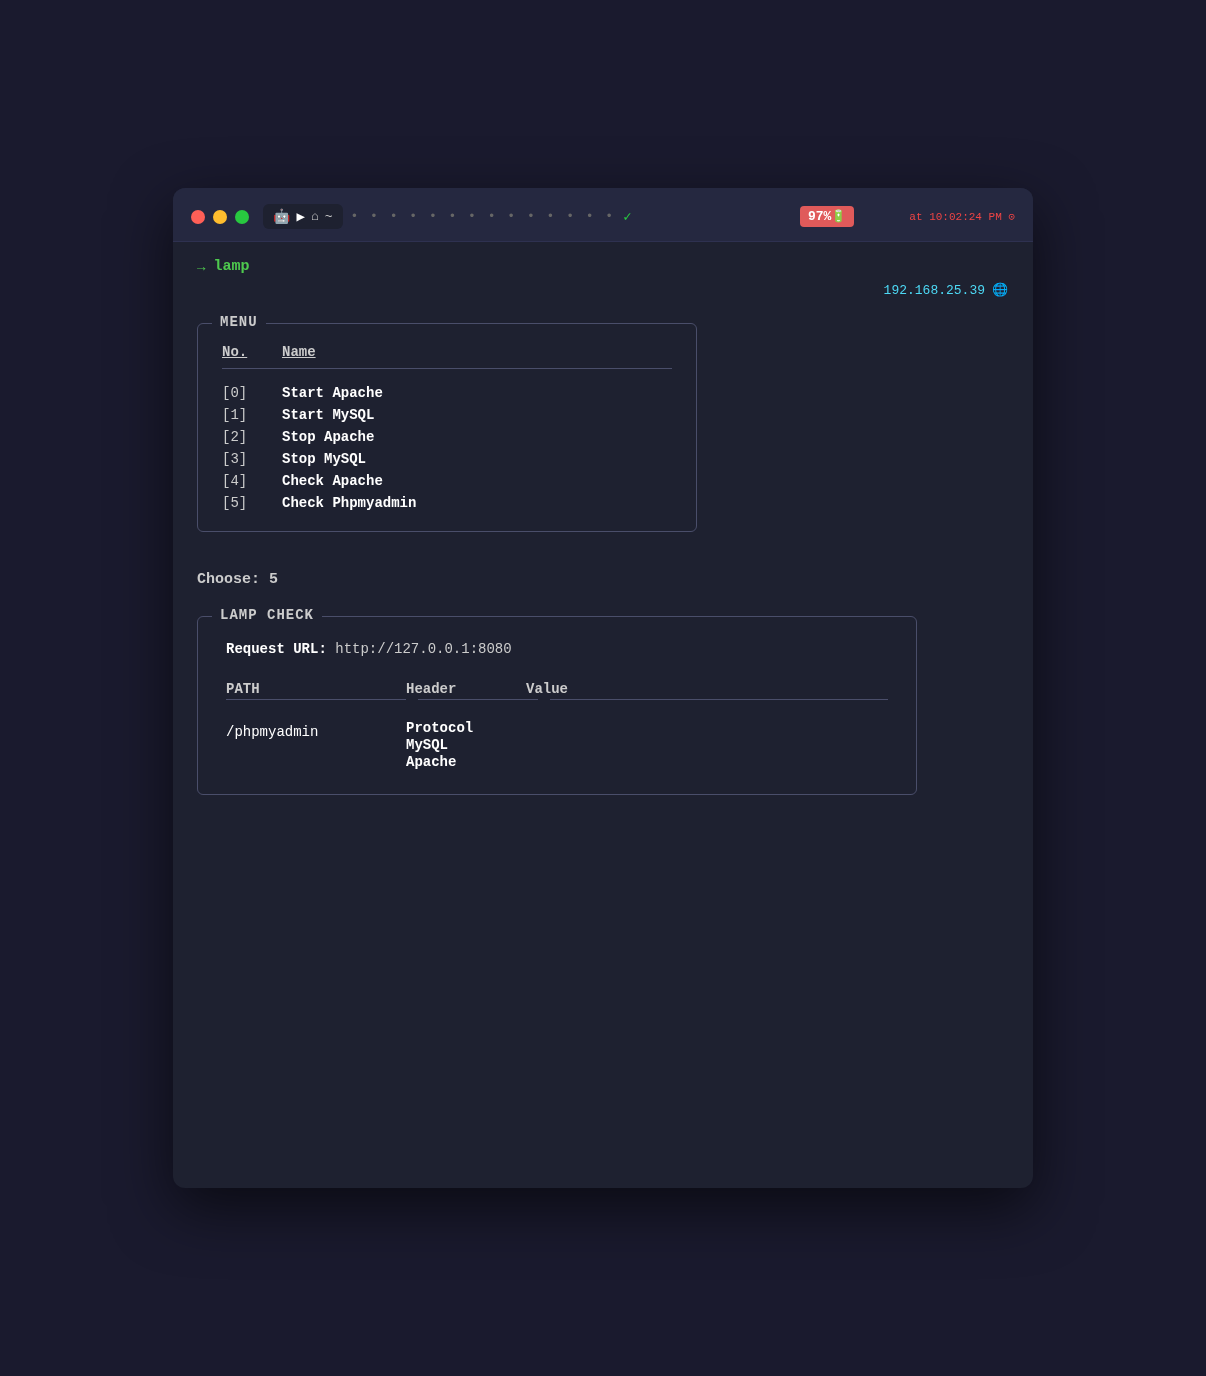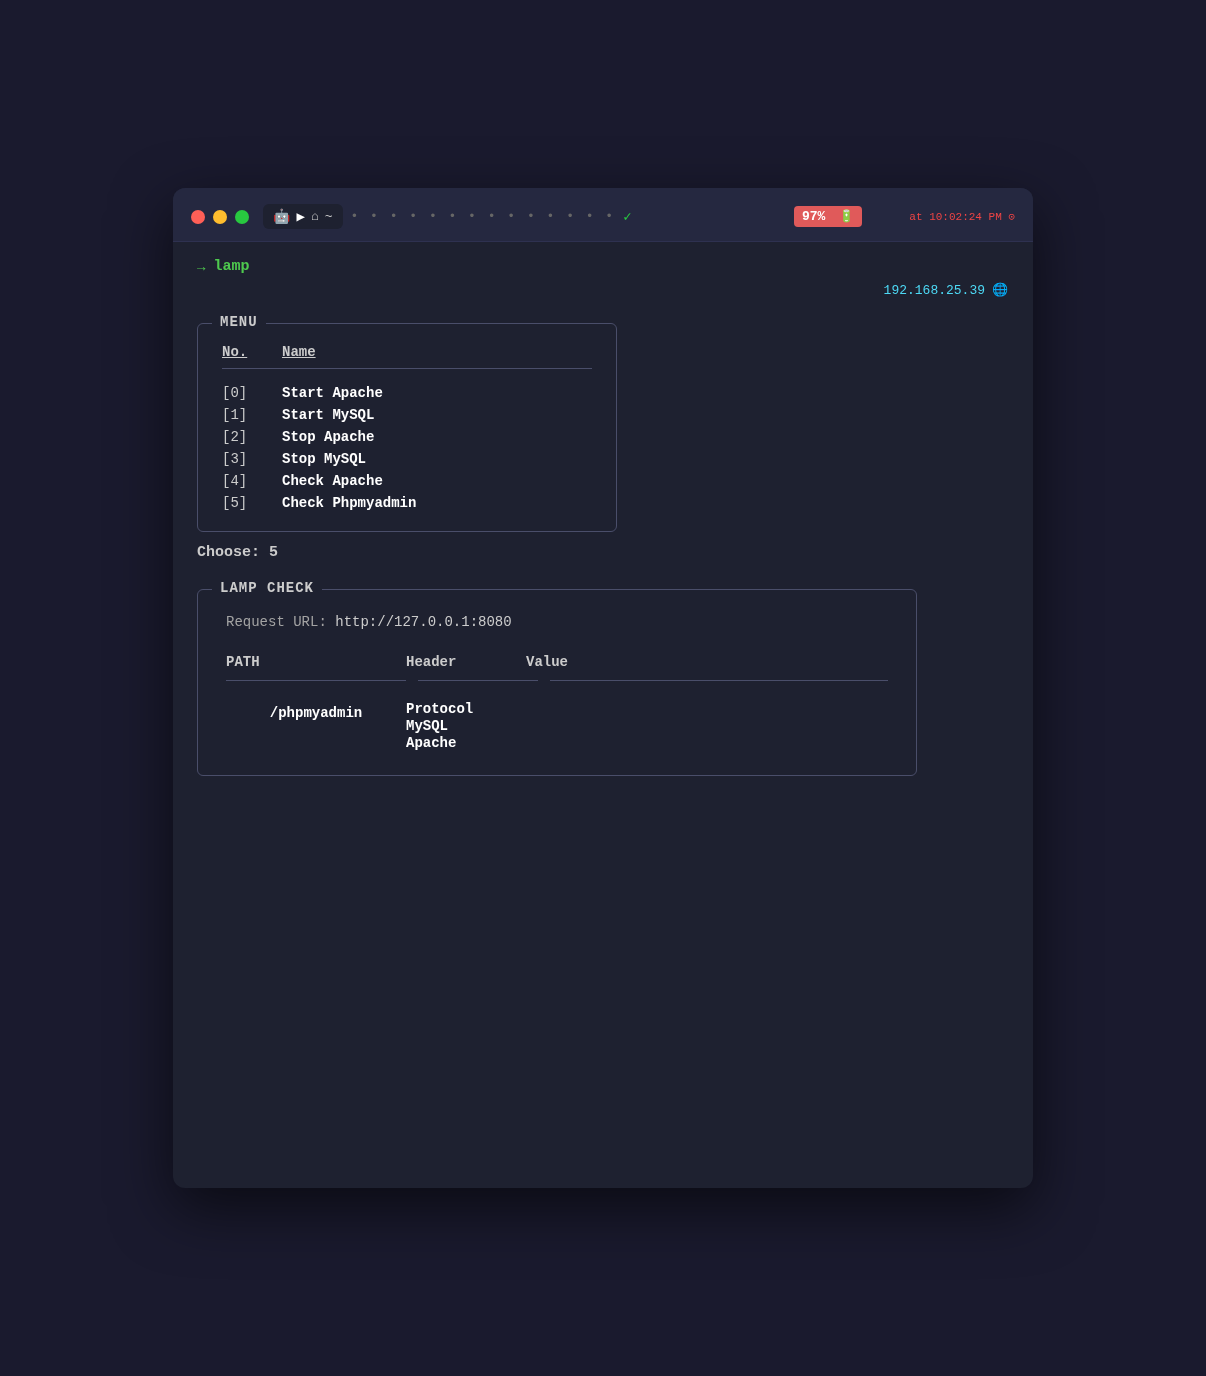--- a/index.html
+++ b/index.html
@@ -96,22 +96,22 @@
       color: #28c840;
       font-size: 14px;
     }
 
     .battery-section {
       background: #e05a5a;
       border-radius: 4px;
       padding: 3px 8px;
       display: flex;
       align-items: center;
-      gap: 14px;
-      margin-right: 8px;
+      gap: 0;
+      margin-right: 16px;
     }
 
     .battery-text {
       color: #ffffff;
       font-size: 13px;
       font-weight: bold;
     }
 
     .battery-icon {
       color: #ffffff;
@@ -152,23 +152,23 @@
       color: #4dd9f5;
       font-size: 13px;
       margin-bottom: 24px;
       text-align: right;
     }
 
     .menu-box {
       border: 1px solid #4a4e6a;
       border-radius: 6px;
       padding: 20px 24px;
-      margin-bottom: 12px;
+      margin-bottom: 39px;
       position: relative;
-      width: 420px;
+      width: 500px;
     }
 
     .box-label {
       position: absolute;
       top: -10px;
       left: 14px;
       background: #1e2130;
       padding: 0 8px;
       color: #cccccc;
       font-size: 14px;
@@ -226,56 +226,55 @@
       width: 720px;
     }
 
     .request-url-line {
       color: #cccccc;
       font-size: 14px;
       margin-bottom: 24px;
     }
 
     .request-url-label {
-      font-weight: normal;
-      color: #a3a3a3;
+      font-weight: bold;
+      color: #ffffff;
     }
 
     .request-url-value {
       color: #ffffff;
     }
 
     .check-table {
       width: 100%;
     }
 
     .table-header-row {
       display: grid;
       grid-template-columns: 180px 120px 1fr;
-      margin-bottom: 8px;
+      margin-bottom: 0;
     }
 
     .th {
       color: #cccccc;
       font-size: 14px;
       font-weight: bold;
     }
 
     .table-data-row {
       display: grid;
       grid-template-columns: 180px 120px 1fr;
       align-items: start;
     }
 
     .td-path {
       color: #ffffff;
       font-size: 14px;
-      font-weight: bold;
+      font-weight: normal;
       padding-top: 4px;
-      text-align: center;
     }
 
     .td-headers {
       display: flex;
       flex-direction: column;
       gap: 1px;
     }
 
     .td-header-item {
       color: #ffffff;

